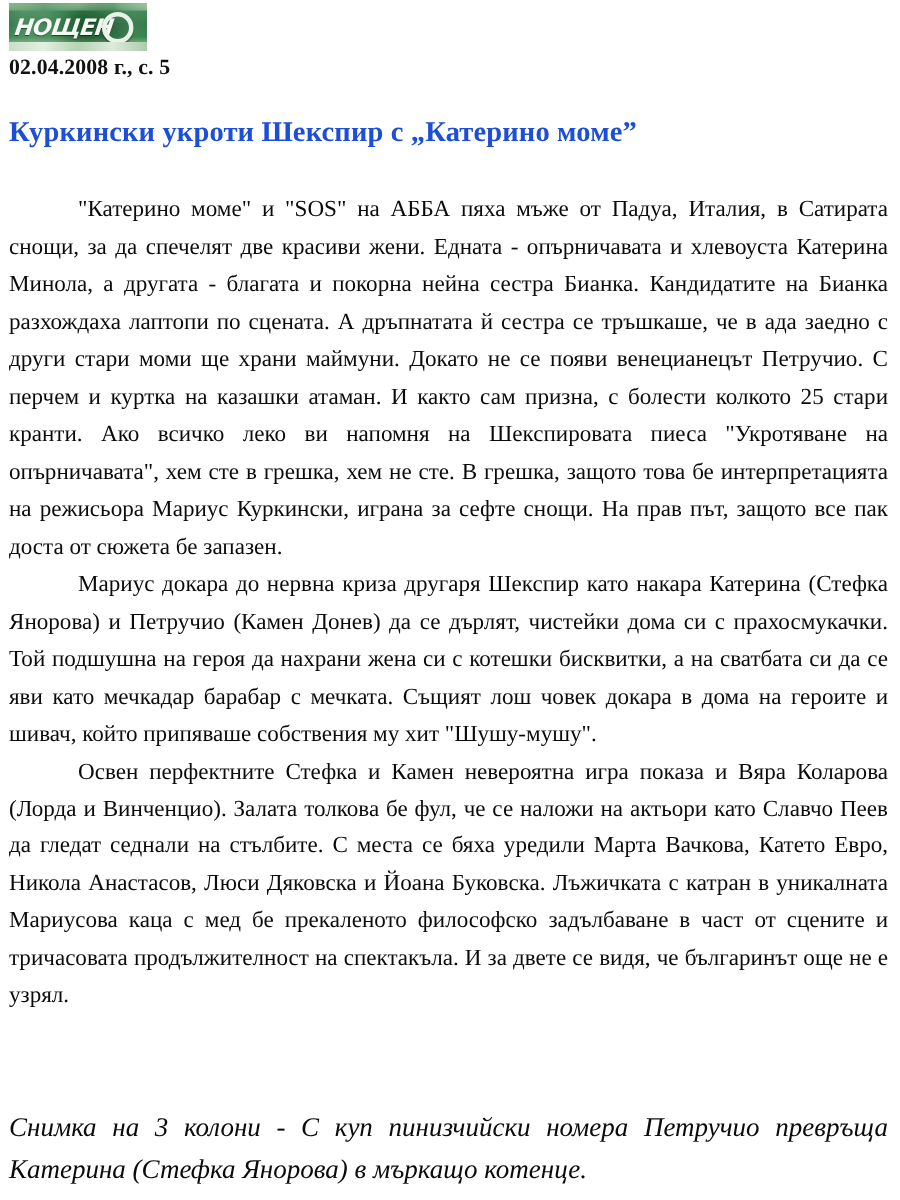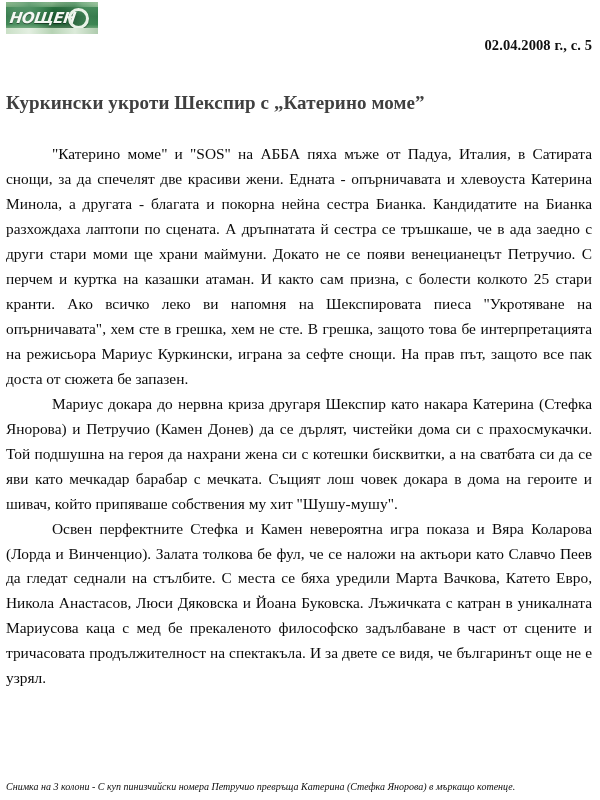--- a/index.html
+++ b/index.html
@@ -82,33 +82,32 @@
     box-shadow: 0 1px 1px rgba(0,0,0,0.4);
   }
 
   .dateline {
     margin-top: 3px;
     font-family: "Liberation Serif", "DejaVu Serif", serif;
     font-weight: bold;
     font-size: 14.5px;
     letter-spacing: 0.1px;
     color: #111;
-    text-align: right;
   }
 
   
   .headline {
-    margin-top: 38px;
+    margin-top: 24px;
     margin-bottom: 0;
     font-family: "Liberation Serif", "DejaVu Serif", serif;
     font-weight: bold;
     font-size: 19px;
     line-height: 1.12;
     letter-spacing: 0.1px;
-    color: #404040;
+    color: #1d4ed8;
   }
 
   
   .article {
     margin-top: 29px;
   }
   .article p {
     margin: 0;
     text-align: justify;
     text-justify: inter-word;
@@ -118,21 +117,21 @@
     color: #0b0b0b;
     hyphens: none;
   }
 
   .caption {
     position: absolute;
     left: 6px;
     right: 8px;
     bottom: 6px;
     font-style: italic;
-    font-size: 10px;
+    font-size: 18px;
     line-height: 1.55;
     text-align: justify;
     color: #0b0b0b;
   }
 </style>
 </head>
 <body>
 
 <div class="page">
 

